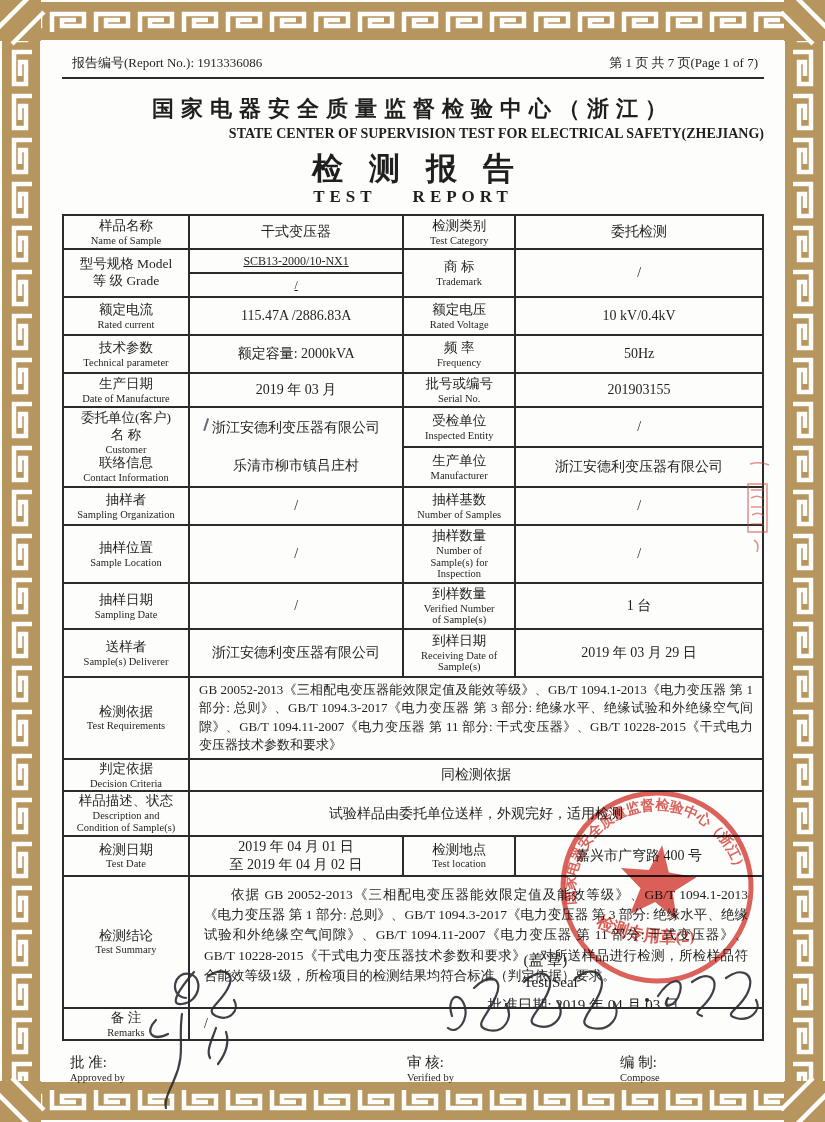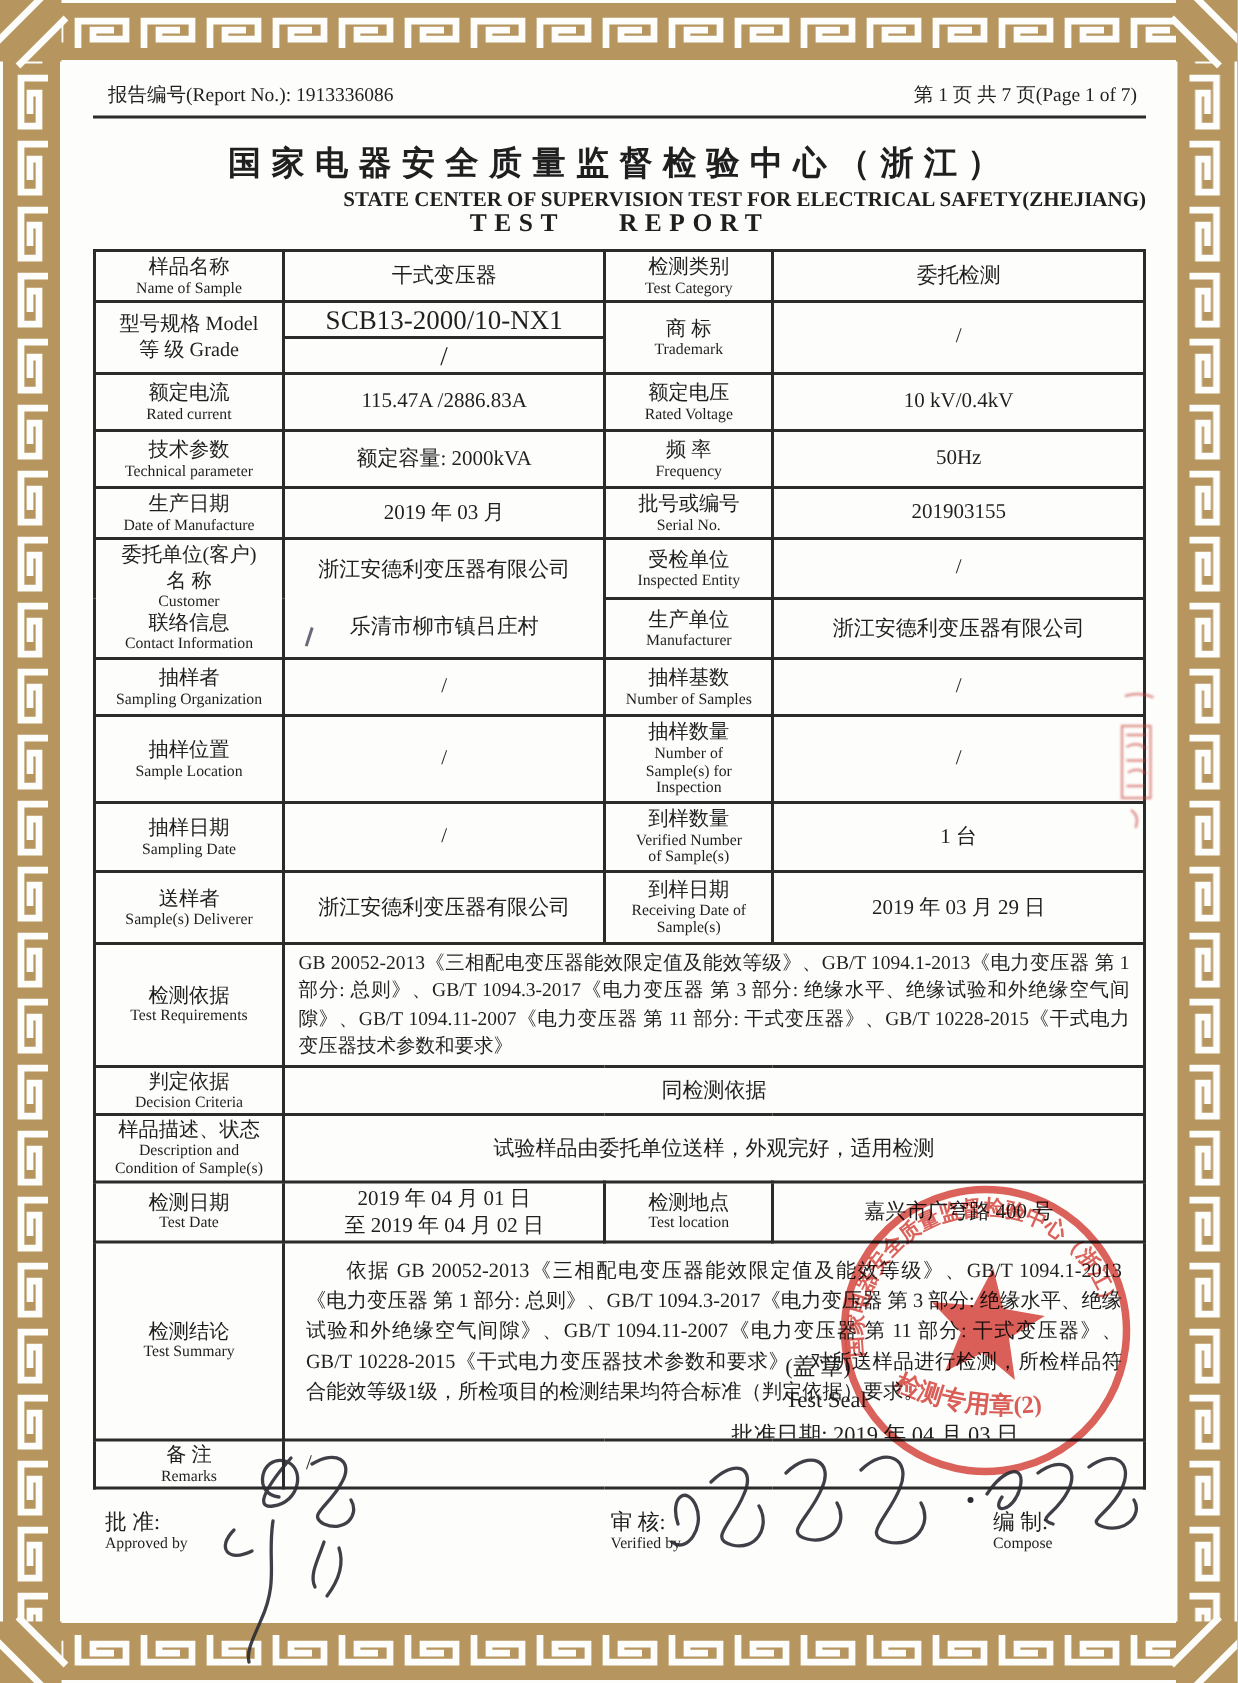--- a/index.html
+++ b/index.html
@@ -13,34 +13,34 @@
   .center-en{text-align:right;font-size:14px;font-weight:bold;margin-top:2px;letter-spacing:0;}
   .title-cn{margin-top:6px;text-align:center;font-size:31px;font-weight:bold;letter-spacing:26px;text-indent:26px;}
   .title-en{text-align:center;font-size:17px;font-weight:bold;letter-spacing:5px;margin-top:-3px;}
   .title-en .gap{display:inline-block;width:36px;}
   table{width:100%;border-collapse:collapse;margin-top:7px;table-layout:fixed;}
   td{border:2px solid #2b2b2b;text-align:center;vertical-align:middle;padding:1px 4px;overflow:hidden;}
   .lbl .cn{font-size:13.5px;line-height:1.25;}
   .lbl .en{font-size:10.5px;line-height:1.12;}
   .val{font-size:14px;margin-top:40px;}
   td.p0{padding:0;}
-  .half{height:22px;display:flex;align-items:center;justify-content:center;font-size:18px;}
+  .half{height:22px;display:flex;align-items:center;justify-content:center;font-size:12px;text-decoration:underline;}
   .half.first{border-bottom:2px solid #2b2b2b;}
   .cust-val{display:flex;flex-direction:column;justify-content:space-around;height:76px;font-size:14px;}
   .just{text-align:justify;font-size:13px;line-height:1.42;padding:3px 9px;}
   .sum-cell{position:relative;vertical-align:top;}
   .sum-p{text-align:justify;font-size:13.5px;line-height:1.5;padding:7px 10px 0 10px;text-indent:2em;}
   .sealinfo{position:absolute;left:52%;top:72px;font-size:15px;line-height:1.5;text-align:left;}
   .sealinfo .ind{margin-left:2.4em;}
   .remark-val{text-align:left;padding-left:14px;}
   .footer{position:relative;height:64px;margin-top:8px;}
   .fgroup{position:absolute;top:4px;}
   .fgroup .f-cn{font-size:14.5px;}
   .fgroup .f-en{font-size:10.5px;}
-  .g1{left:8px;} .g2{left:345px;} .g3{left:558px;margin-left:42px;}
+  .g1{left:8px;} .g2{left:345px;} .g3{left:558px;}
   .sig{position:absolute;pointer-events:none;}
   .sig path{fill:none;stroke:#2a2a33;stroke-width:2.2;stroke-linecap:round;opacity:.9;}
   .seal-svg{position:absolute;left:549px;top:779px;mix-blend-mode:multiply;opacity:.92;}
   .side-stamp{position:absolute;left:742px;top:458px;opacity:.55;filter:blur(0.7px);}
   .stray{position:absolute;left:205px;top:419px;width:6px;height:13px;
          border-left:2.5px solid #44445a;transform:rotate(18deg);opacity:.8;}
   .vdot{position:absolute;left:645px;top:998px;width:4px;height:4px;border-radius:50%;background:#2a2a33;}
 </style>
 </head>
 <body>
@@ -83,20 +83,21 @@
 
   <div class="content">
 
     <div class="topline">
       <div><span>报告编号(Report No.): </span><span>1913336086</span></div>
       <div>第 1 页 共 7 页(Page 1 of 7)</div>
     </div>
 
     <div class="center-cn">国家电器安全质量监督检验中心（浙江）</div>
     <div class="center-en">STATE CENTER OF SUPERVISION TEST FOR ELECTRICAL SAFETY(ZHEJIANG)</div>
+    <div class="title-cn">检测报告</div>
     <div class="title-en"><span>TEST</span><span class="gap"></span><span>REPORT</span></div>
 
     <table>
       <colgroup>
           <col style="width:18%">
           <col style="width:30.6%">
           <col style="width:16%">
           <col style="width:35.4%">
         </colgroup>
 

